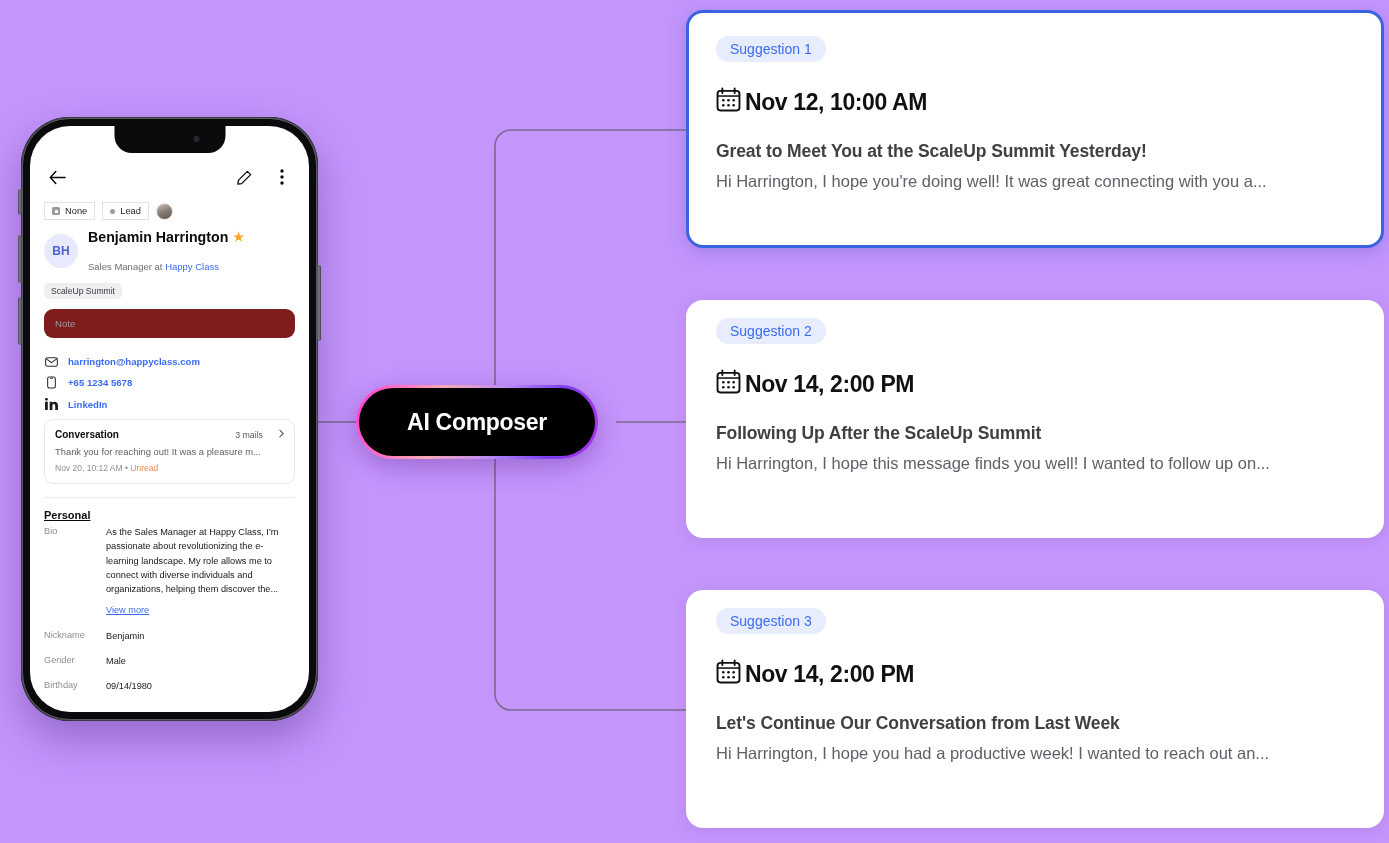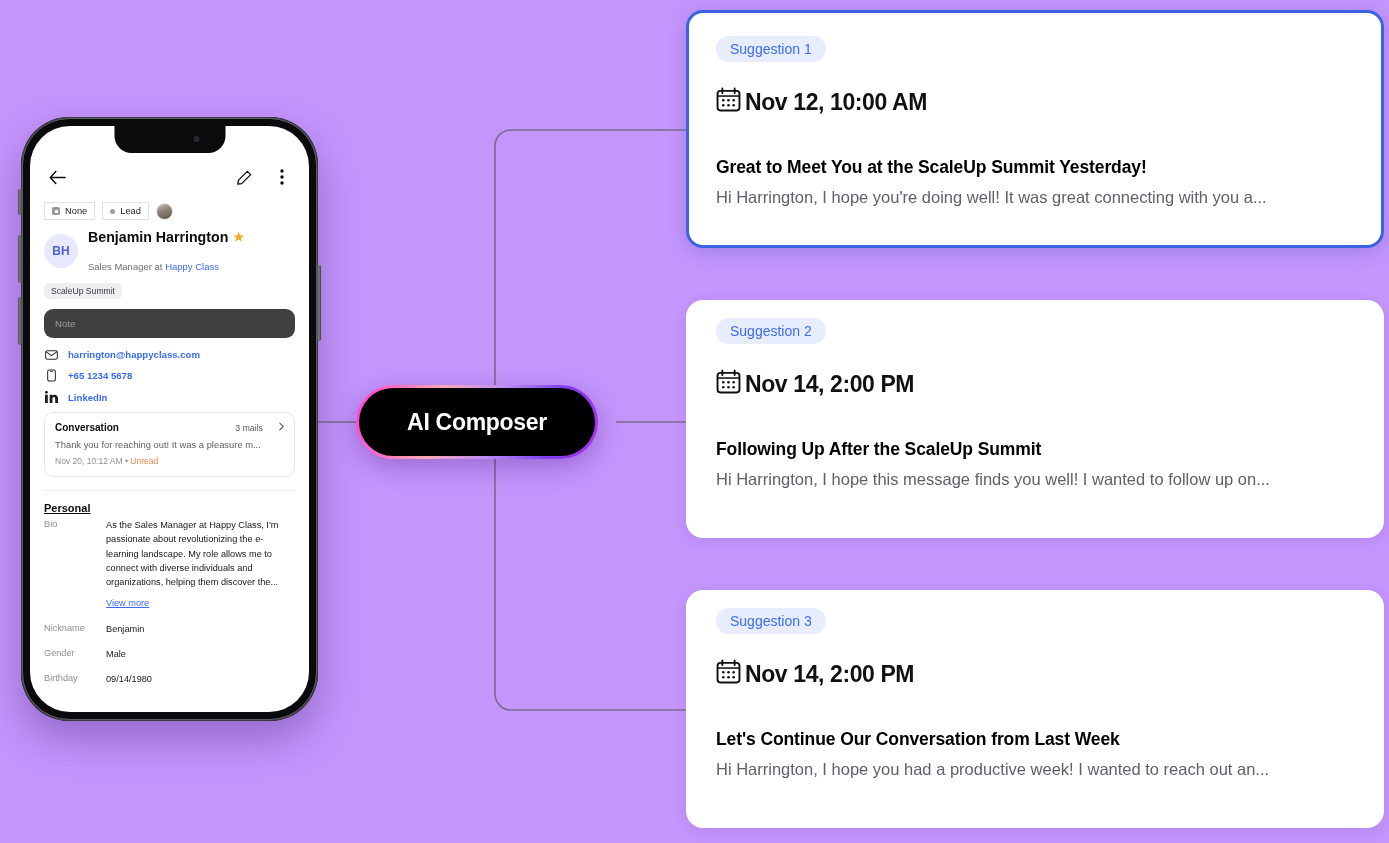--- a/index.html
+++ b/index.html
@@ -96,23 +96,23 @@
   .person-name { font-size:14.2px; font-weight:700; color:#0b0b0d; display:flex; align-items:center; gap:5px;}
   .star { color:#f5a623; font-size:12px; }
   .person-sub { font-size:9.5px; color:#6e6e76; margin-top:16px;}
   .person-sub a { color:#3b6cf0; text-decoration:none; }
 
   .tag-pill {
     display:inline-block; background:#efeff1; color:#3a3a40;
     font-size:8.6px; padding:3px 7px; border-radius:5px; margin-bottom:10px;
   }
   .note-box {
-    background:#404040; border-radius:9px; height:29px;
+    background:#7f1d1d; border-radius:9px; height:29px;
     display:flex; align-items:center; padding:0 11px;
-    font-size:9.6px; color:#9a9aa2; margin-bottom:11px;
+    font-size:9.6px; color:#9a9aa2; margin-bottom:18px;
   }
 
   .contact-line { display:flex; align-items:center; gap:10px; margin-bottom:9px; font-size:9.6px; color:#3b6cf0;font-weight:bold;}
   .contact-line .ci { width:14px; display:flex; justify-content:center; flex:none; }
 
   .conv-card { border:1px solid #e8e8ec; border-radius:9px; padding:9px 10px 10px; margin-top:4px; }
   .conv-head { display:flex; align-items:center; justify-content:space-between; }
   .conv-title { font-size:10px; font-weight:700; color:#0b0b0d;}
   .conv-meta { display:flex; align-items:center; gap:16px; font-size:8.8px; color:#5a5a62;}
   .conv-snippet { font-size:9.4px; color:#5e5e66; margin-top:6px; white-space:nowrap; overflow:hidden; text-overflow:ellipsis;}
@@ -154,21 +154,21 @@
   .card-1 { top: 10px;  height: 238px; }
   .card-2 { top: 300px; height: 238px; }
   .card-3 { top: 590px; height: 238px; }
 
   .badge {
     display:inline-block; background:#e8edfd; color:#3b6cf0;
     font-size:14px; border-radius:13px; padding:5px 14px;
   }
   .card-date { display:flex; align-items:flex-end; gap:4px; margin-top:25px; }
   .card-date .dt { font-size:23px; font-weight:700; color:#111114; letter-spacing:-.4px;}
-  .card-subject { font-size:17.5px; font-weight:700; color:#000000; margin-top:41px; letter-spacing:-.1px;}
+  .card-subject { font-size:17.5px; font-weight:700; color:#404040; margin-top:25px; letter-spacing:-.1px;}
   .card-preview { font-size:16.5px; color:#5f5f68; margin-top:10px; white-space:nowrap; overflow:hidden; text-overflow:ellipsis;}
 </style>
 </head>
 <body>
 
 <div class="connectors">
   <svg viewBox="0 0 1389 843" xmlns="http://www.w3.org/2000/svg">
     <g fill="none" stroke="#7b6a8c" stroke-width="1.6">
 
       <path d="M318 422 H374"></path>

